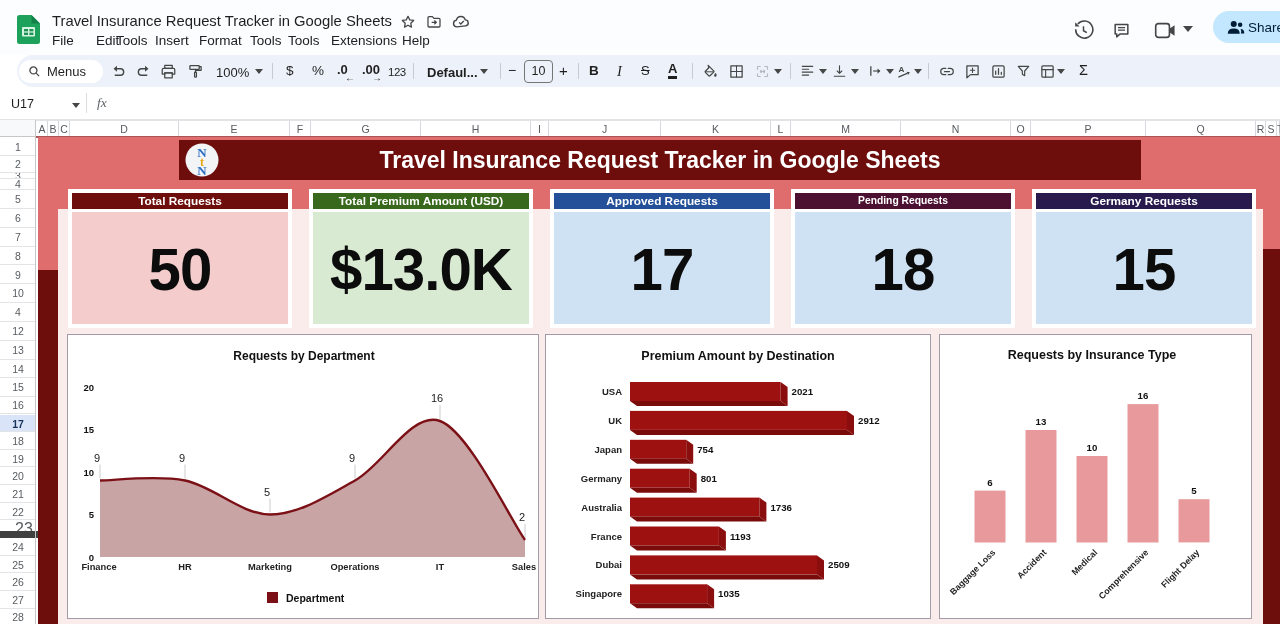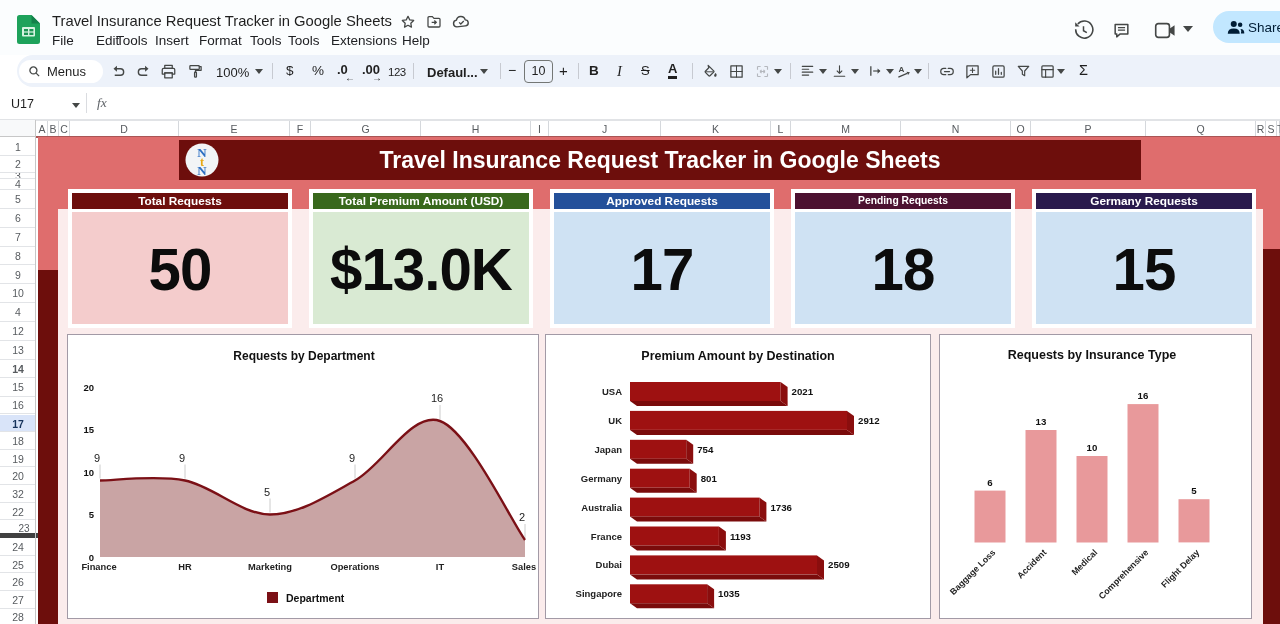--- a/index.html
+++ b/index.html
@@ -217,30 +217,30 @@
 <div class="abs" style="left:0;top:179.3px;width:36px;height:11.0px;border-bottom:1px solid #e2e4e7;box-sizing:border-box;overflow:hidden;text-align:center;font-size:10.5px;line-height:11px;color:#575b5f;">4</div>
 <div class="abs" style="left:0;top:190.3px;width:36px;height:18.8px;border-bottom:1px solid #e2e4e7;box-sizing:border-box;overflow:hidden;text-align:center;font-size:10.5px;line-height:19px;color:#575b5f;">5</div>
 <div class="abs" style="left:0;top:209.1px;width:36px;height:18.8px;border-bottom:1px solid #e2e4e7;box-sizing:border-box;overflow:hidden;text-align:center;font-size:10.5px;line-height:19px;color:#575b5f;">6</div>
 <div class="abs" style="left:0;top:227.9px;width:36px;height:18.8px;border-bottom:1px solid #e2e4e7;box-sizing:border-box;overflow:hidden;text-align:center;font-size:10.5px;line-height:19px;color:#575b5f;">7</div>
 <div class="abs" style="left:0;top:246.7px;width:36px;height:18.8px;border-bottom:1px solid #e2e4e7;box-sizing:border-box;overflow:hidden;text-align:center;font-size:10.5px;line-height:19px;color:#575b5f;">8</div>
 <div class="abs" style="left:0;top:265.5px;width:36px;height:18.8px;border-bottom:1px solid #e2e4e7;box-sizing:border-box;overflow:hidden;text-align:center;font-size:10.5px;line-height:19px;color:#575b5f;">9</div>
 <div class="abs" style="left:0;top:284.4px;width:36px;height:18.8px;border-bottom:1px solid #e2e4e7;box-sizing:border-box;overflow:hidden;text-align:center;font-size:10.5px;line-height:19px;color:#575b5f;">10</div>
 <div class="abs" style="left:0;top:303.2px;width:36px;height:18.8px;border-bottom:1px solid #e2e4e7;box-sizing:border-box;overflow:hidden;text-align:center;font-size:10.5px;line-height:19px;color:#575b5f;">4</div>
 <div class="abs" style="left:0;top:322.0px;width:36px;height:18.8px;border-bottom:1px solid #e2e4e7;box-sizing:border-box;overflow:hidden;text-align:center;font-size:10.5px;line-height:19px;color:#575b5f;">12</div>
 <div class="abs" style="left:0;top:340.8px;width:36px;height:18.8px;border-bottom:1px solid #e2e4e7;box-sizing:border-box;overflow:hidden;text-align:center;font-size:10.5px;line-height:19px;color:#575b5f;">13</div>
-<div class="abs" style="left:0;top:359.6px;width:36px;height:18.8px;border-bottom:1px solid #e2e4e7;box-sizing:border-box;overflow:hidden;text-align:center;font-size:10.5px;line-height:19px;color:#575b5f;font-weight:bold;">14</div>
+<div class="abs" style="left:0;top:359.6px;width:36px;height:18.8px;border-bottom:1px solid #e2e4e7;box-sizing:border-box;overflow:hidden;text-align:center;font-size:10.5px;line-height:19px;color:#575b5f;">14</div>
 <div class="abs" style="left:0;top:378.4px;width:36px;height:18.8px;border-bottom:1px solid #e2e4e7;box-sizing:border-box;overflow:hidden;text-align:center;font-size:10.5px;line-height:19px;color:#575b5f;">15</div>
 <div class="abs" style="left:0;top:397.2px;width:36px;height:17.3px;border-bottom:1px solid #e2e4e7;box-sizing:border-box;overflow:hidden;text-align:center;font-size:10.5px;line-height:17px;color:#575b5f;">16</div>
 <div class="abs" style="left:0;top:414.5px;width:36px;height:17.6px;background:#d9e4f9;border-bottom:1px solid #e2e4e7;box-sizing:border-box;overflow:hidden;text-align:center;font-size:10.5px;line-height:18px;font-weight:bold;color:#17335c;">17</div>
 <div class="abs" style="left:0;top:432.1px;width:36px;height:17.6px;border-bottom:1px solid #e2e4e7;box-sizing:border-box;overflow:hidden;text-align:center;font-size:10.5px;line-height:18px;color:#575b5f;">18</div>
 <div class="abs" style="left:0;top:449.8px;width:36px;height:17.6px;border-bottom:1px solid #e2e4e7;box-sizing:border-box;overflow:hidden;text-align:center;font-size:10.5px;line-height:18px;color:#575b5f;">19</div>
 <div class="abs" style="left:0;top:467.4px;width:36px;height:17.6px;border-bottom:1px solid #e2e4e7;box-sizing:border-box;overflow:hidden;text-align:center;font-size:10.5px;line-height:18px;color:#575b5f;">20</div>
-<div class="abs" style="left:0;top:485.1px;width:36px;height:17.6px;border-bottom:1px solid #e2e4e7;box-sizing:border-box;overflow:hidden;text-align:center;font-size:10.5px;line-height:18px;color:#575b5f;">32</div>
+<div class="abs" style="left:0;top:485.1px;width:36px;height:17.6px;border-bottom:1px solid #e2e4e7;box-sizing:border-box;overflow:hidden;text-align:center;font-size:10.5px;line-height:18px;color:#575b5f;">21</div>
 <div class="abs" style="left:0;top:502.8px;width:36px;height:17.6px;border-bottom:1px solid #e2e4e7;box-sizing:border-box;overflow:hidden;text-align:center;font-size:10.5px;line-height:18px;color:#575b5f;">22</div>
-<div class="abs" style="left:0;top:520.4px;width:48px;height:17.6px;border-bottom:5px solid #404040;box-sizing:border-box;overflow:hidden;text-align:center;font-size:10px;line-height:18px;color:#575b5f;">23</div>
+<div class="abs" style="left:0;top:520.4px;width:48px;height:17.6px;border-bottom:7px solid #404040;box-sizing:border-box;overflow:hidden;text-align:center;font-size:16px;line-height:18px;color:#575b5f;">23</div>
 <div class="abs" style="left:0;top:538.0px;width:36px;height:17.6px;border-bottom:1px solid #e2e4e7;box-sizing:border-box;overflow:hidden;text-align:center;font-size:10.5px;line-height:18px;color:#575b5f;">24</div>
 <div class="abs" style="left:0;top:555.7px;width:36px;height:17.6px;border-bottom:1px solid #e2e4e7;box-sizing:border-box;overflow:hidden;text-align:center;font-size:10.5px;line-height:18px;color:#575b5f;">25</div>
 <div class="abs" style="left:0;top:573.4px;width:36px;height:17.6px;border-bottom:1px solid #e2e4e7;box-sizing:border-box;overflow:hidden;text-align:center;font-size:10.5px;line-height:18px;color:#575b5f;">26</div>
 <div class="abs" style="left:0;top:591.0px;width:36px;height:17.6px;border-bottom:1px solid #e2e4e7;box-sizing:border-box;overflow:hidden;text-align:center;font-size:10.5px;line-height:18px;color:#575b5f;">27</div>
 <div class="abs" style="left:0;top:608.7px;width:36px;height:17.3px;border-bottom:1px solid #e2e4e7;box-sizing:border-box;overflow:hidden;text-align:center;font-size:10.5px;line-height:17px;color:#575b5f;">28</div>
 <div class="abs" style="left:35px;top:137px;width:1px;height:487px;background:#c7c7c7;"></div>
 </div>
 
 <div class="abs" style="left:36px;top:136px;width:1244px;height:1.5px;background:#a95555;"></div>
 

